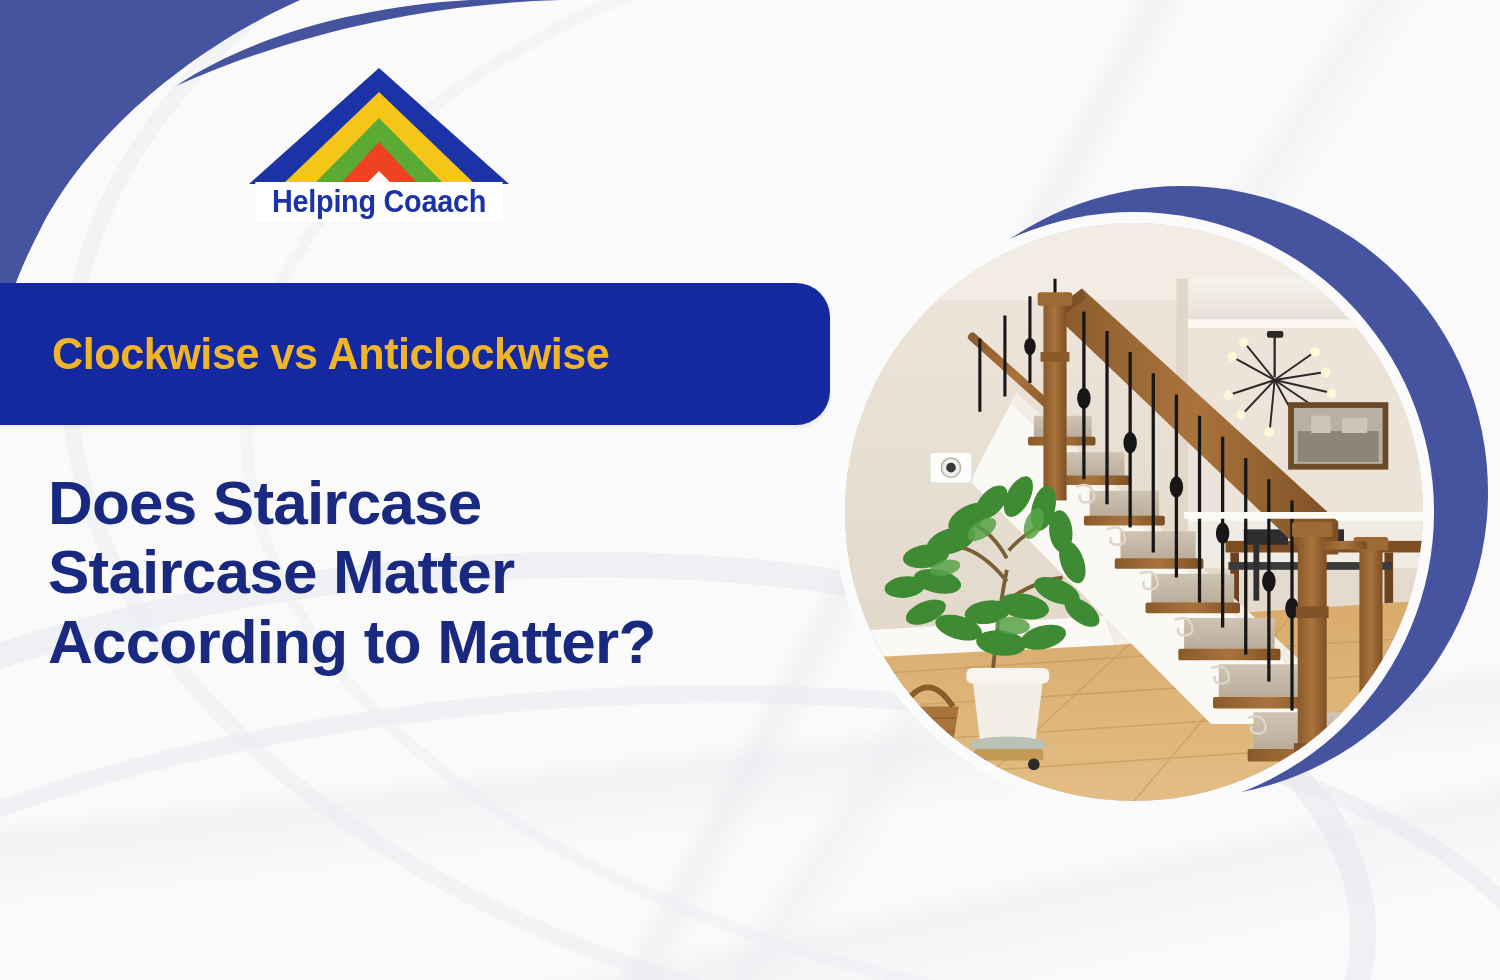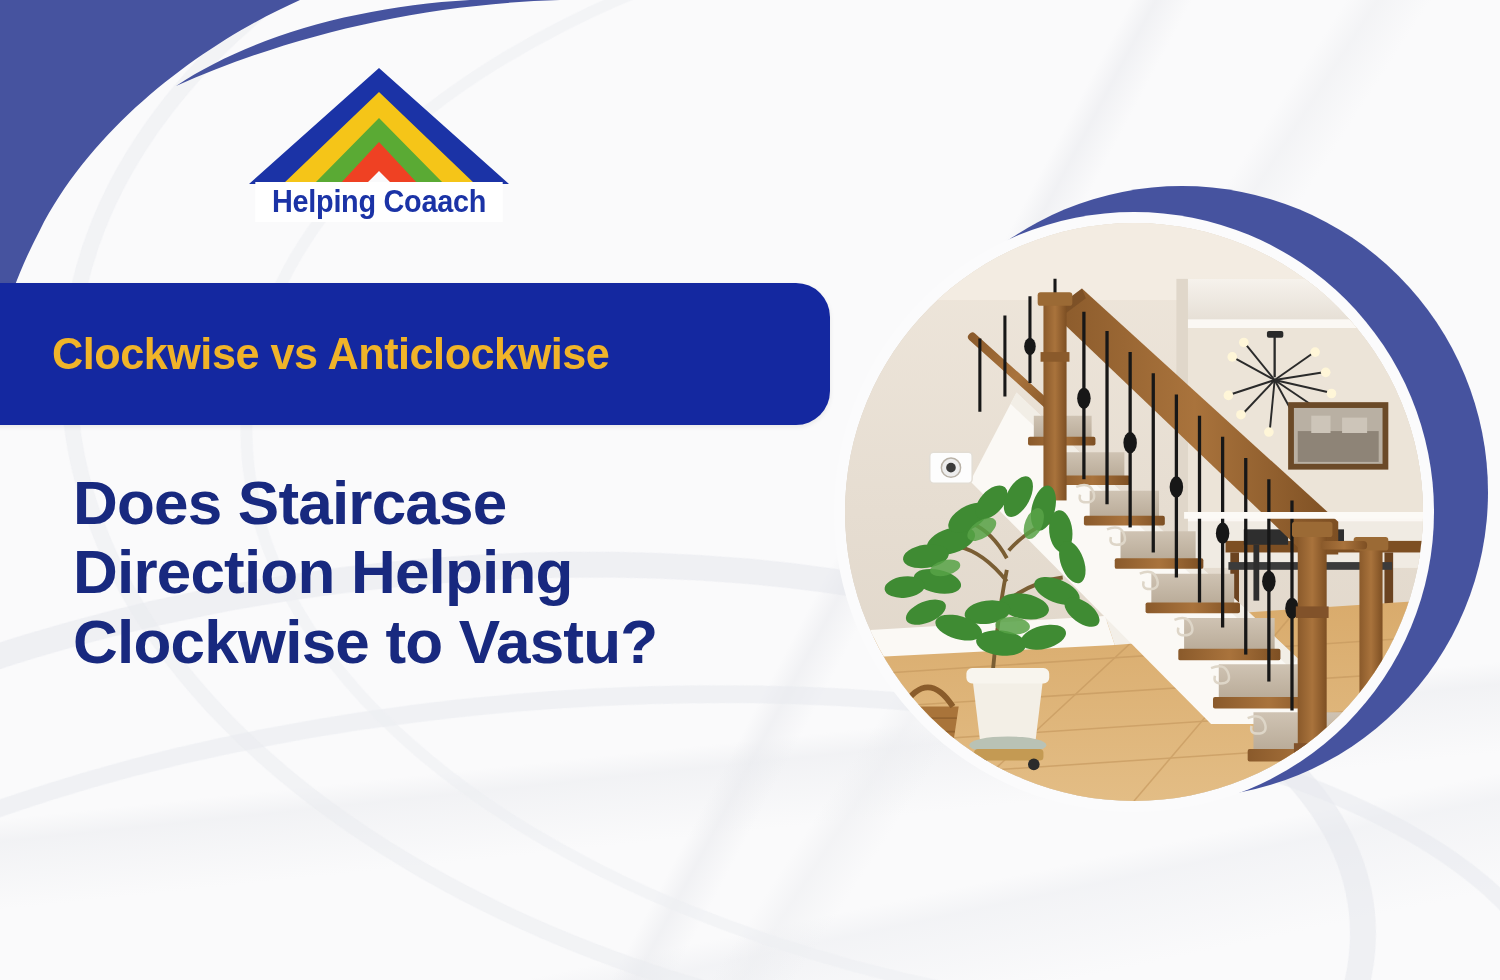--- a/index.html
+++ b/index.html
@@ -75,21 +75,20 @@
   
   .headline{
     position:absolute;
     left:48px; top:468px;
     width:800px;
     color:#18297f;
     font-size:62px;
     font-weight:bold;
     line-height:1.12;
     letter-spacing:-.8px;
-    margin-left:25px;
   }
   .headline .ln{ display:block; white-space:nowrap; }
 
   
   .photo-zone{ position:absolute; left:820px; top:170px; width:680px; height:700px; }
   .blue-ring{
     position:absolute;
     left:56px; top:16px;
     width:612px; height:612px;
     border-radius:50%;
@@ -143,22 +142,22 @@
   </svg>
   <div class="logo-text">Helping Coaach</div>
 </div>
 
 <div class="banner">
   <span class="banner-text">Clockwise vs Anticlockwise</span>
 </div>
 
 <div class="headline">
   <span class="ln">Does Staircase</span>
-  <span class="ln">Direction Helping</span>
-  <span class="ln">Clockwise to Vastu?</span>
+  <span class="ln">Staircase Matter</span>
+  <span class="ln">According to Matter?</span>
 </div>
 
 <div class="photo-zone">
   <div class="blue-ring"></div>
   <div class="photo-circle">
     <div class="photo-inner">
       <svg class="photo-svg" viewBox="0 0 600 600" preserveAspectRatio="xMidYMid slice">
         <defs>
           <linearGradient id="wallG" x1="0" y1="0" x2="0" y2="1">
             <stop offset="0" stop-color="#efe7dc"></stop>

